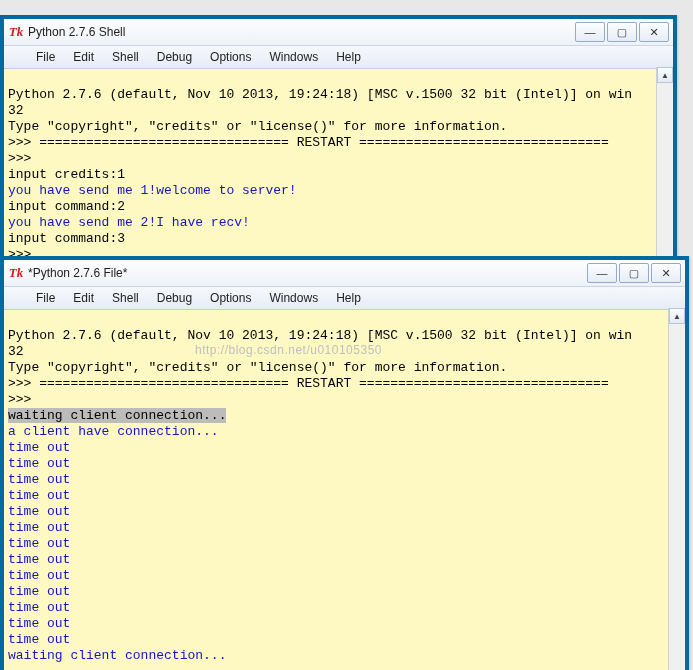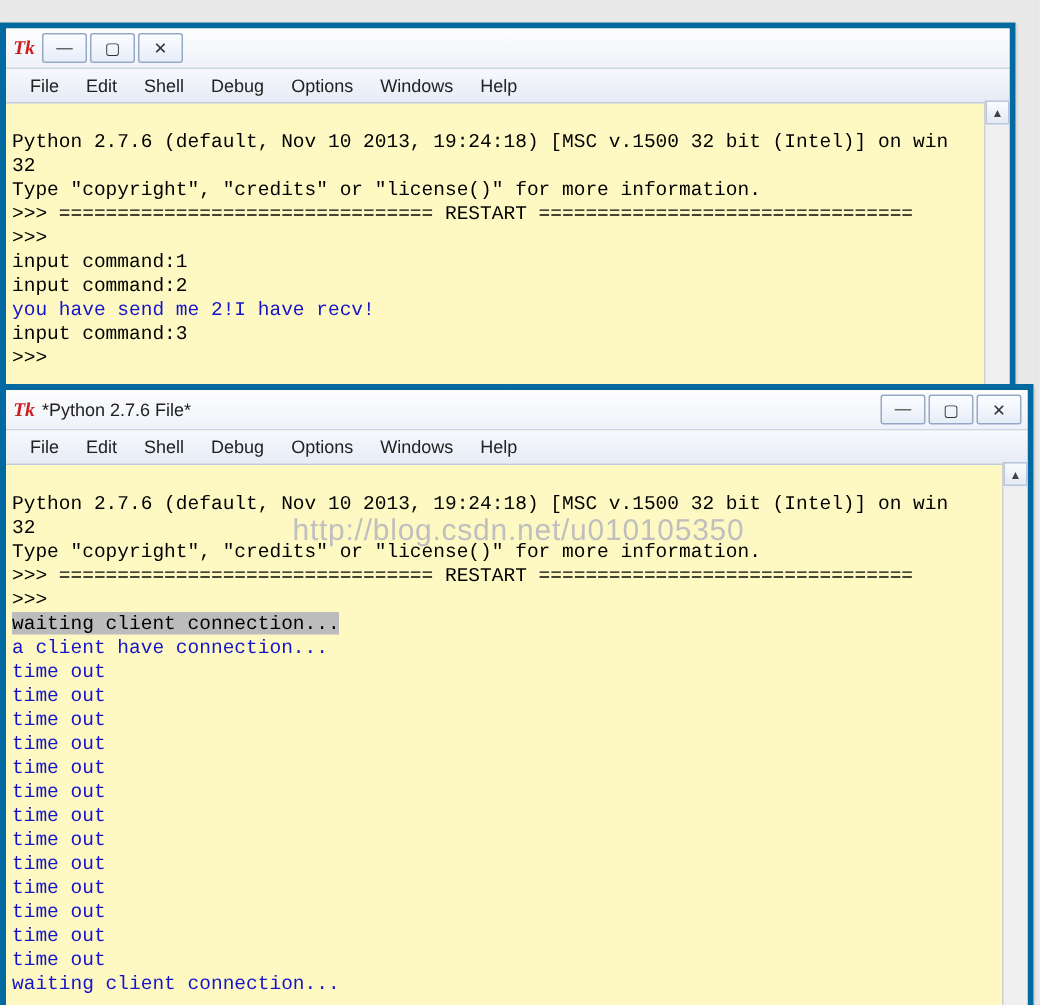--- a/index.html
+++ b/index.html
@@ -74,21 +74,21 @@
   color: #333;
   cursor: pointer;
 }
 .menubar {
   display: flex;
   gap: 2px;
   height: 22px;
   align-items: center;
   background: linear-gradient(#f6f8fc, #e6ecf6);
   border-bottom: 1px solid #c0cde2;
-  padding: 0 8px;
+  padding: 0 24px;
 }
 .menu-item {
   padding: 2px 8px;
   color: #222;
   cursor: pointer;
 }
 .content {
   position: relative;
   font-family: "Courier New", monospace;
   font-size: 13px;
@@ -126,31 +126,32 @@
 .highlight {
   background: #bcbcbc;
   color: #000;
 }
 .watermark {
   position: absolute;
   left: 195px;
   top: 343px;
   color: #bfbfbf;
   font-family: Arial, sans-serif;
-  font-size: 20px;
+  font-size: 12px;
   letter-spacing: 0.5px;
   pointer-events: none;
 }
 </style>
 </head>
 <body>
 
 <div class="window back">
   <div class="titlebar">
     <span class="tk-icon">Tk</span>
+    <span class="title">Python 2.7.6 Shell</span>
     <div class="winbtns">
       <div class="winbtn">—</div>
       <div class="winbtn">▢</div>
       <div class="winbtn">✕</div>
     </div>
   </div>
   <div class="menubar">
     <span class="menu-item">File</span>
     <span class="menu-item">Edit</span>
     <span class="menu-item">Shell</span>
@@ -158,21 +159,22 @@
     <span class="menu-item">Options</span>
     <span class="menu-item">Windows</span>
     <span class="menu-item">Help</span>
   </div>
   <div class="content" id="top-content">
       <div class="line"><span class="black">Python 2.7.6 (default, Nov 10 2013, 19:24:18) [MSC v.1500 32 bit (Intel)] on win</span></div>
       <div class="line"><span class="black">32</span></div>
       <div class="line"><span class="black">Type "copyright", "credits" or "license()" for more information.</span></div>
       <div class="line"><span class="prompt">&gt;&gt;&gt; ================================ RESTART ================================</span></div>
       <div class="line"><span class="prompt">&gt;&gt;&gt; </span></div>
-      <div class="line"><span class="black">input command:1</span></div>
+      <div class="line"><span class="black">input credits:1</span></div>
+      <div class="line"><span class="blue">you have send me 1!welcome to server!</span></div>
       <div class="line"><span class="black">input command:2</span></div>
       <div class="line"><span class="blue">you have send me 2!I have recv!</span></div>
       <div class="line"><span class="black">input command:3</span></div>
       <div class="line"><span class="prompt">&gt;&gt;&gt; </span></div>
     </div>
   <div class="scrollbar">
     <div class="scroll-arrow">▲</div>
   </div>
 </div>
 

